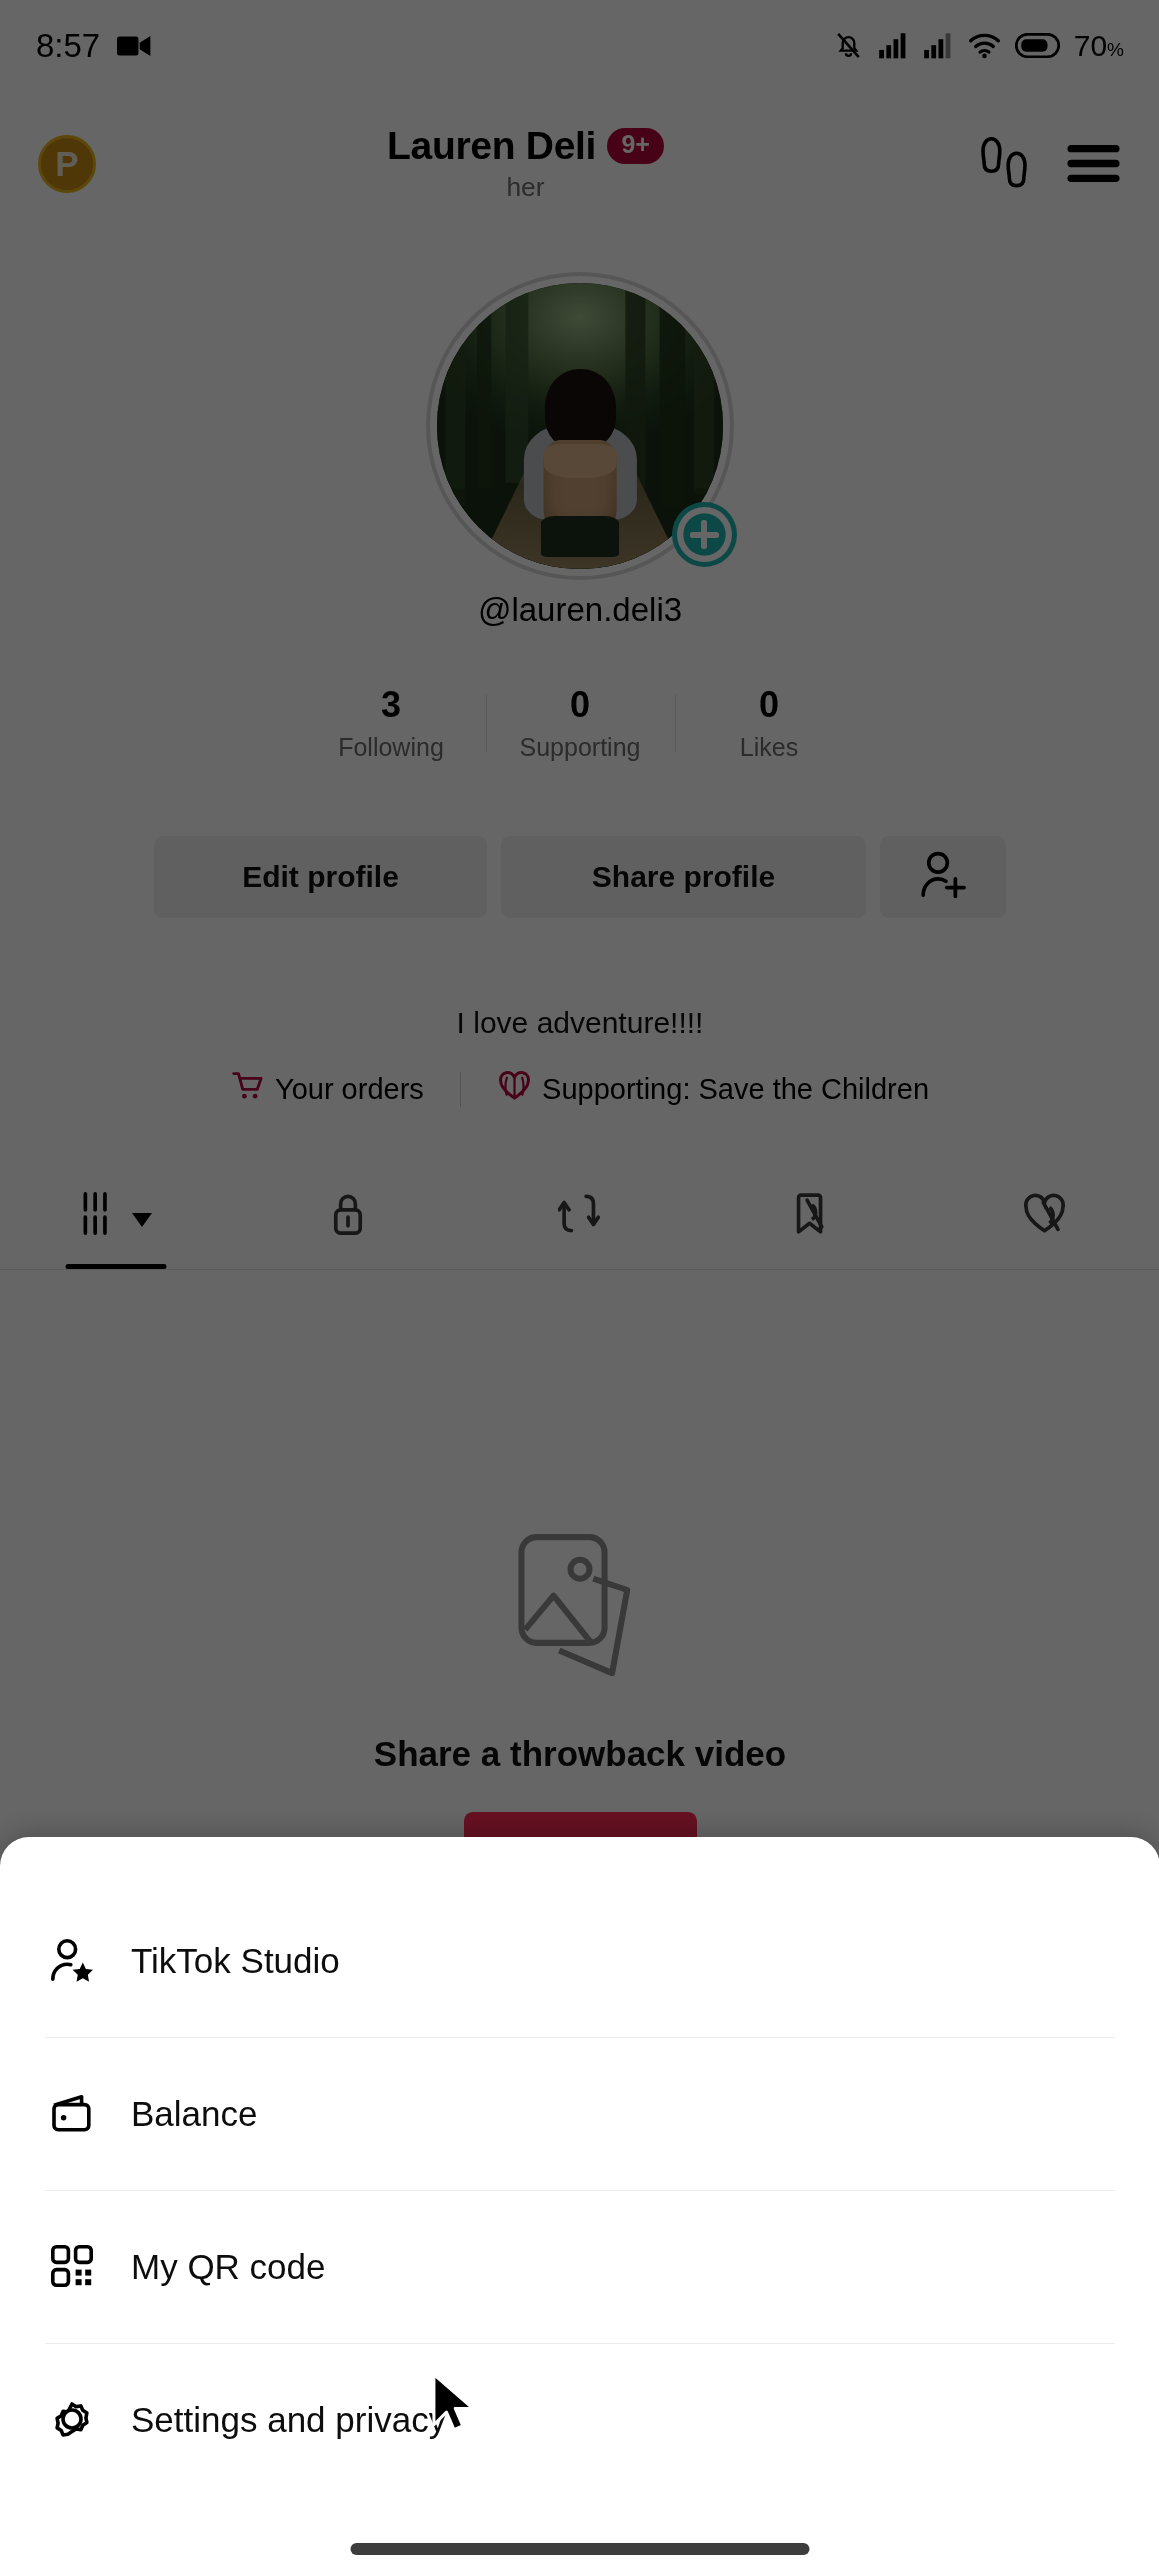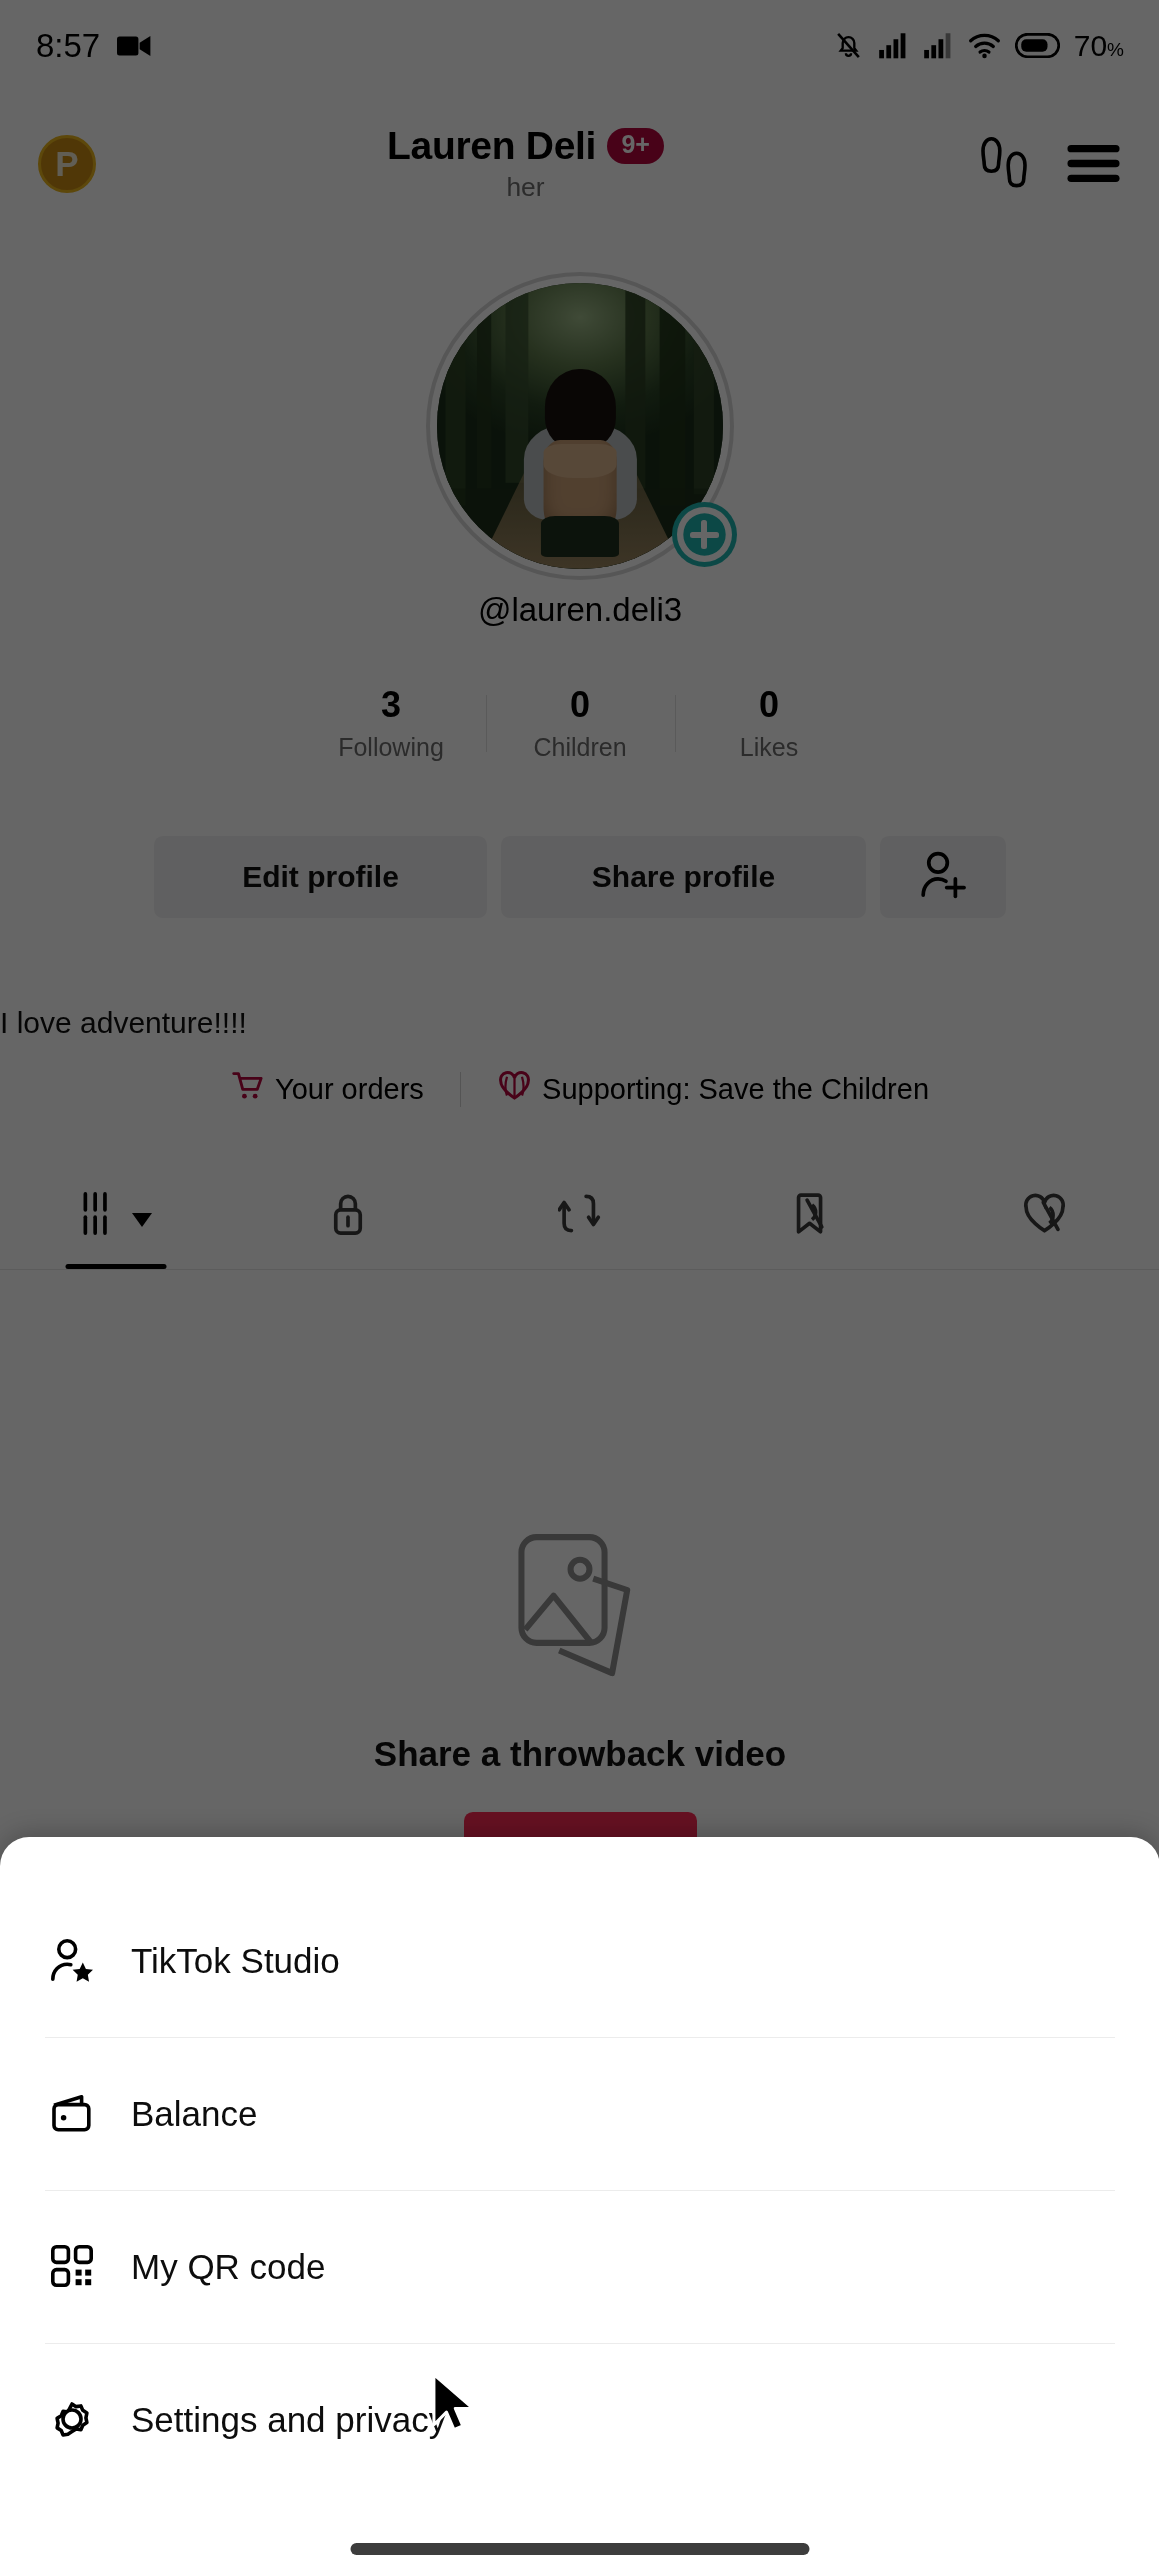--- a/index.html
+++ b/index.html
@@ -162,21 +162,21 @@
     background:#f1f1f2; border-radius:8.8px;
     height:82px; display:flex; align-items:center; justify-content:center;
     font-size:30px; font-weight:700; color:#111;
   }
   .btn-edit  { width:333px; }
   .btn-share { width:365px; }
   .btn-icon  { width:126px; }
 
   
   .bio {
-    position:absolute; top:1006px; left:0; right:0; 
+    position:absolute; top:1006px; left:0; right:0; text-align:center;
     font-size:30px; color:#111;
   }
   .links {
     position:absolute; top:1069px; left:0; right:0;
     display:flex; align-items:center; justify-content:center; gap:16px;
     font-size:29px; font-weight:400;
   }
   .link-item { display:flex; align-items:center; gap:10px; }
   .link-sep { width:1.3px; height:35px; background:rgba(0,0,0,0.18); margin:0 20px; }
 
@@ -346,21 +346,21 @@
 
     <div class="handle">@lauren.deli3</div>
 
     <div class="stats">
       <div class="stat">
         <div class="stat-num">3</div>
         <div class="stat-lbl">Following</div>
       </div>
       <div class="stat">
         <div class="stat-num">0</div>
-        <div class="stat-lbl">Children</div>
+        <div class="stat-lbl">Supporting</div>
       </div>
       <div class="stat">
         <div class="stat-num">0</div>
         <div class="stat-lbl">Likes</div>
       </div>
     </div>
 
     <div class="actions">
       <div class="btn btn-edit">Edit profile</div>
       <div class="btn btn-share">Share profile</div>

